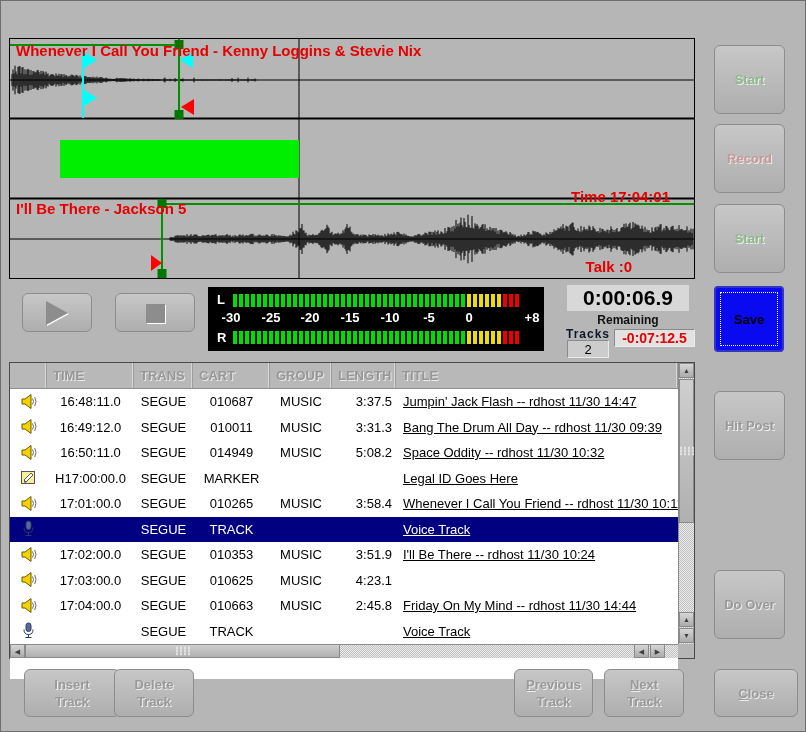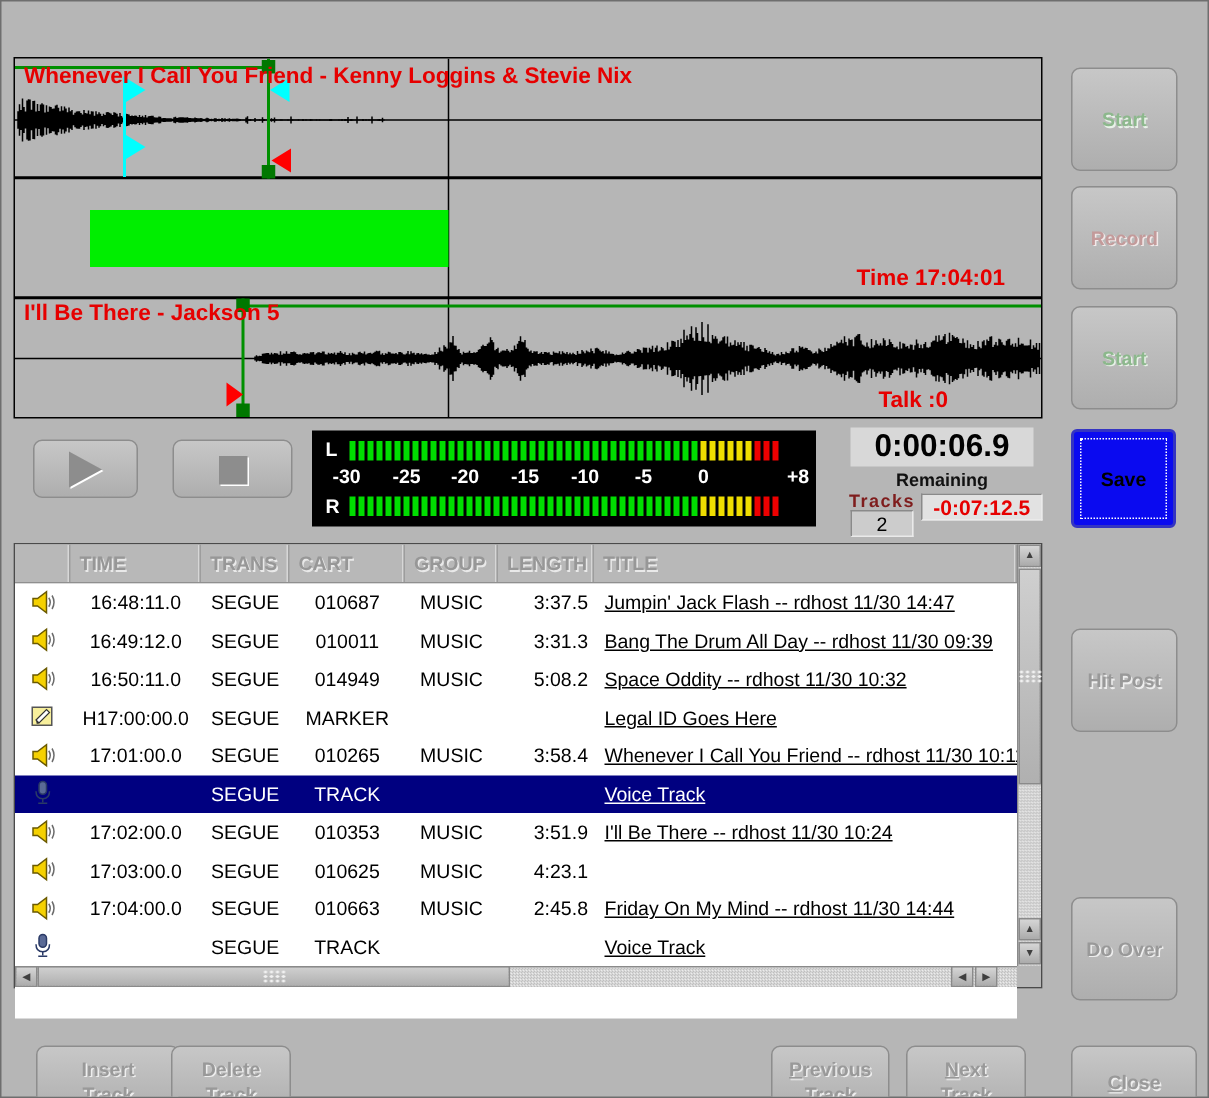--- a/index.html
+++ b/index.html
@@ -28,31 +28,31 @@
   .tb-btn:last-child { border-radius:0 3px 3px 0; }
   
   .deck {
     position:absolute; left:8px; top:37px; width:686px; height:241px;
     border:1px solid #000; background:#b6b6b6;
   }
   .deck svg { position:absolute; left:0; top:0; }
   .deck-label { position:absolute; font-weight:bold; font-size:15px; color:var(--red,#e60000); white-space:nowrap; }
   .t1 { left:6px; top:3px; }
   .t2 { left:6px; top:161px; }
-  .time-lab { right:24px; top:138px; }
+  .time-lab { right:24px; top:149px; }
   .talk-lab { right:62px; top:219px; }
   
   .side-btn {
     position:absolute; left:713px; width:71px; height:69px;
     border:1px solid #8d8d8d; border-radius:6px;
     background:linear-gradient(#c7c7c7,#aeaeae);
     display:flex; align-items:center; justify-content:center;
     font-weight:bold; font-size:13px; text-align:center;
   }
-  .etched { color:#999; text-shadow:1px 1px 0 #eeeeee;margin-top:28px; }
+  .etched { color:#999; text-shadow:1px 1px 0 #eeeeee; }
   .etch-green { color:#8cb88c; text-shadow:1px 1px 0 #e9f2e9; }
   .etch-red { color:#c39a9a; text-shadow:1px 1px 0 #f2e9e9; }
   .save-btn {
     position:absolute; left:713px; top:285px; width:70px; height:66px;
     background:var(--save-bg,#0a0af0); border:2px solid #3434c2; border-radius:4px;
     display:flex; align-items:center; justify-content:center;
     font-weight:bold; font-size:13px; color:#000;
   }
   .save-ring { position:absolute; left:4px; top:4px; right:4px; bottom:4px; border:1px dotted #fff; }
   
@@ -67,21 +67,21 @@
   .segs { position:absolute; left:25px; display:flex; gap:2px; }
   .seg { width:4px; height:13px; }
   .scale-row { position:absolute; left:0; top:23px; width:100%; height:17px; }
   .scale-lab { position:absolute; transform:translateX(-50%); color:#fff; font-weight:bold; font-size:13px; }
   .elapsed {
     position:absolute; left:566px; top:284px; width:122px; height:26px;
     background:#d8d8d8; text-align:center; line-height:26px;
     font-weight:bold; font-size:21px; color:#000;
   }
   .rem-label { position:absolute; left:566px; top:312px; width:122px; text-align:center; font-size:12px; font-weight:bold; color:#111; }
-  .tracks-label { position:absolute; left:562px; top:326px; width:50px; text-align:center; font-size:12px; font-weight:bold; letter-spacing:1px; color:#7f1d1d; }
+  .tracks-label { position:absolute; left:562px; top:326px; width:50px; text-align:center; font-size:12px; font-weight:bold; letter-spacing:1px; color:#0f172a; }
   .timerem-label { position:absolute; left:613px; top:326px; width:81px; text-align:center; font-size:12px; font-weight:bold; color:#111; }
   .sunken { border-top:1px solid #8a8a8a; border-left:1px solid #8a8a8a; border-bottom:1px solid #eaeaea; border-right:1px solid #eaeaea; }
   .tracks-box { position:absolute; left:566px; top:339px; width:42px; height:18px; background:#cccccc; text-align:center; font-size:13px; line-height:17px; color:#000; }
   .timerem-box { position:absolute; left:613px; top:328px; width:81px; height:18px; background:#e2e2e2; text-align:center; font-size:14px; font-weight:bold; line-height:17px; color:var(--red,#e60000); }
   
   .log { position:absolute; left:8px; top:361px; width:686px; height:297px; background:#fff; border:1px solid #4a4a4a; }
   .log-header {
     position:absolute; left:0; top:0; width:668px; height:26px;
     background:#b8b8b8; border-bottom:1px solid #8f8f8f;
     display:grid; grid-template-columns:37px 87px 59px 77px 62px 64px 1fr;

